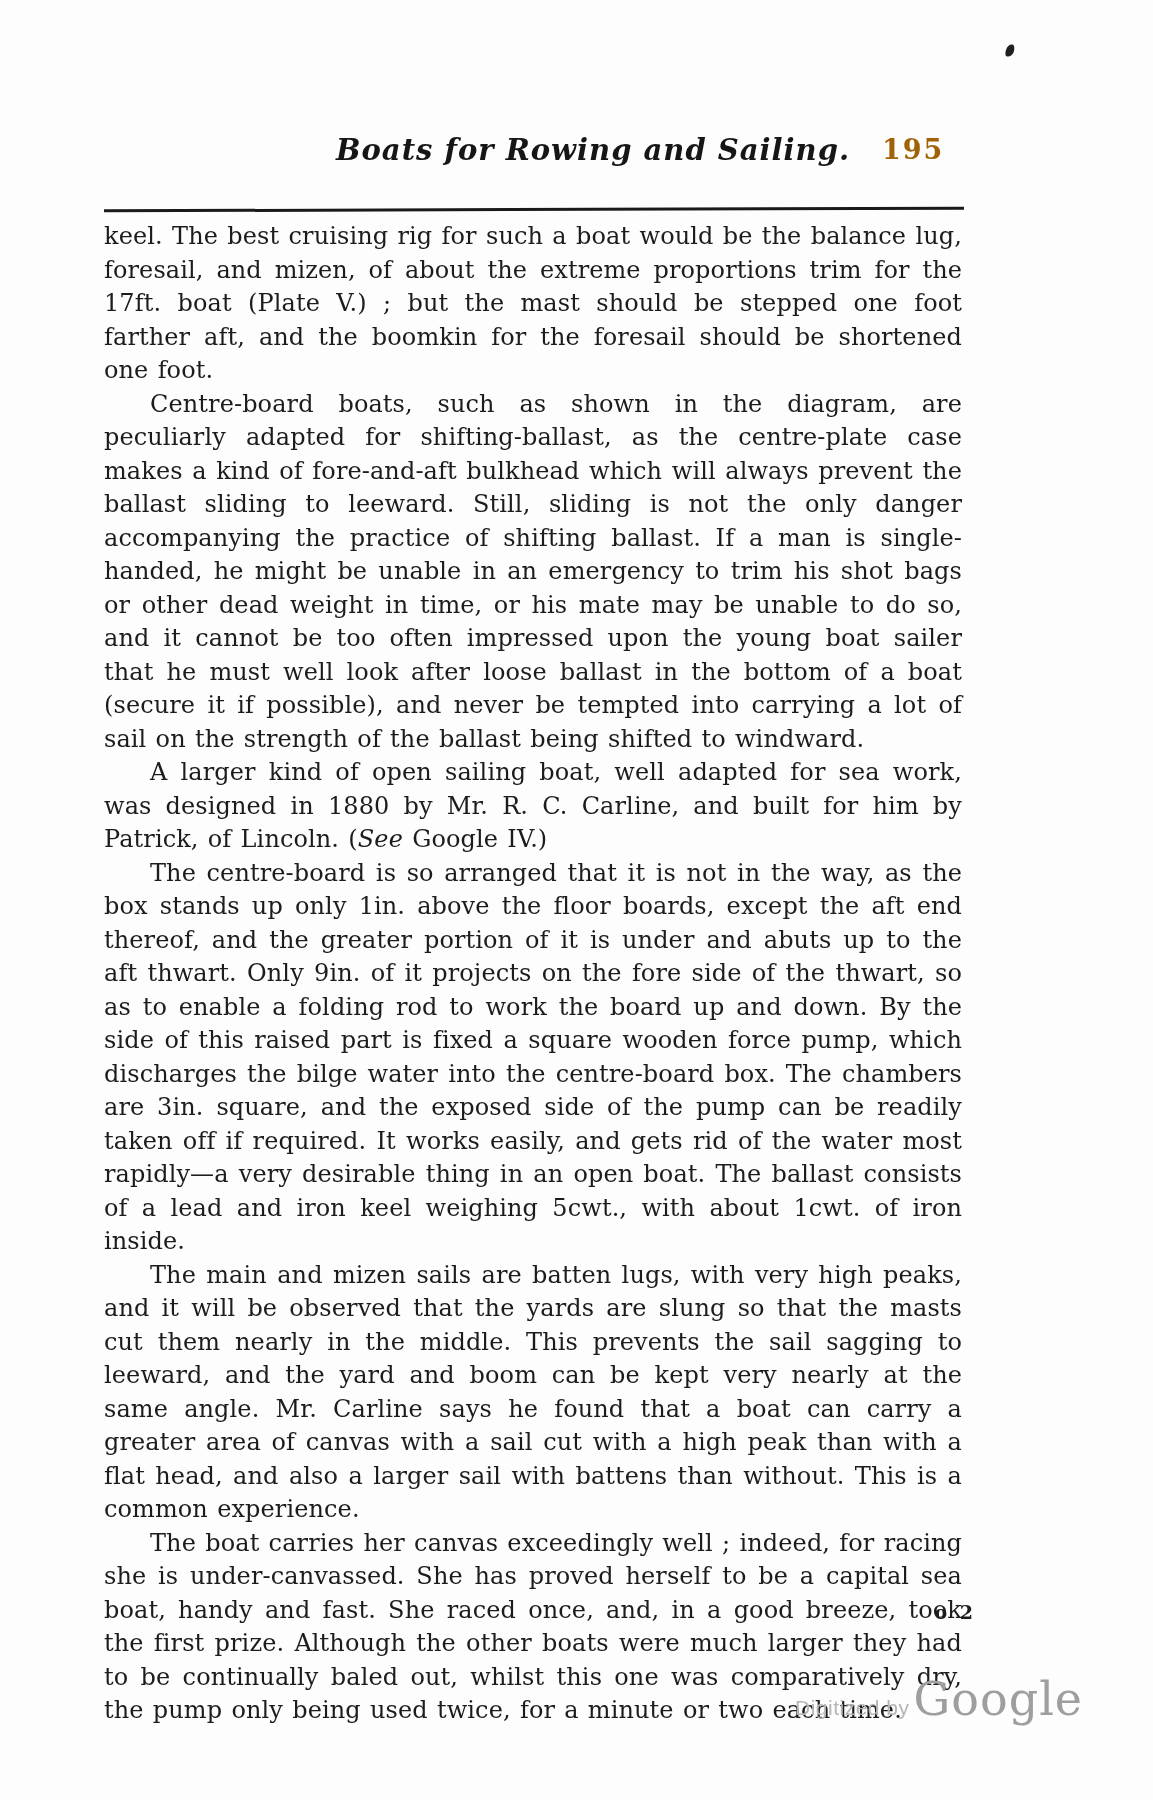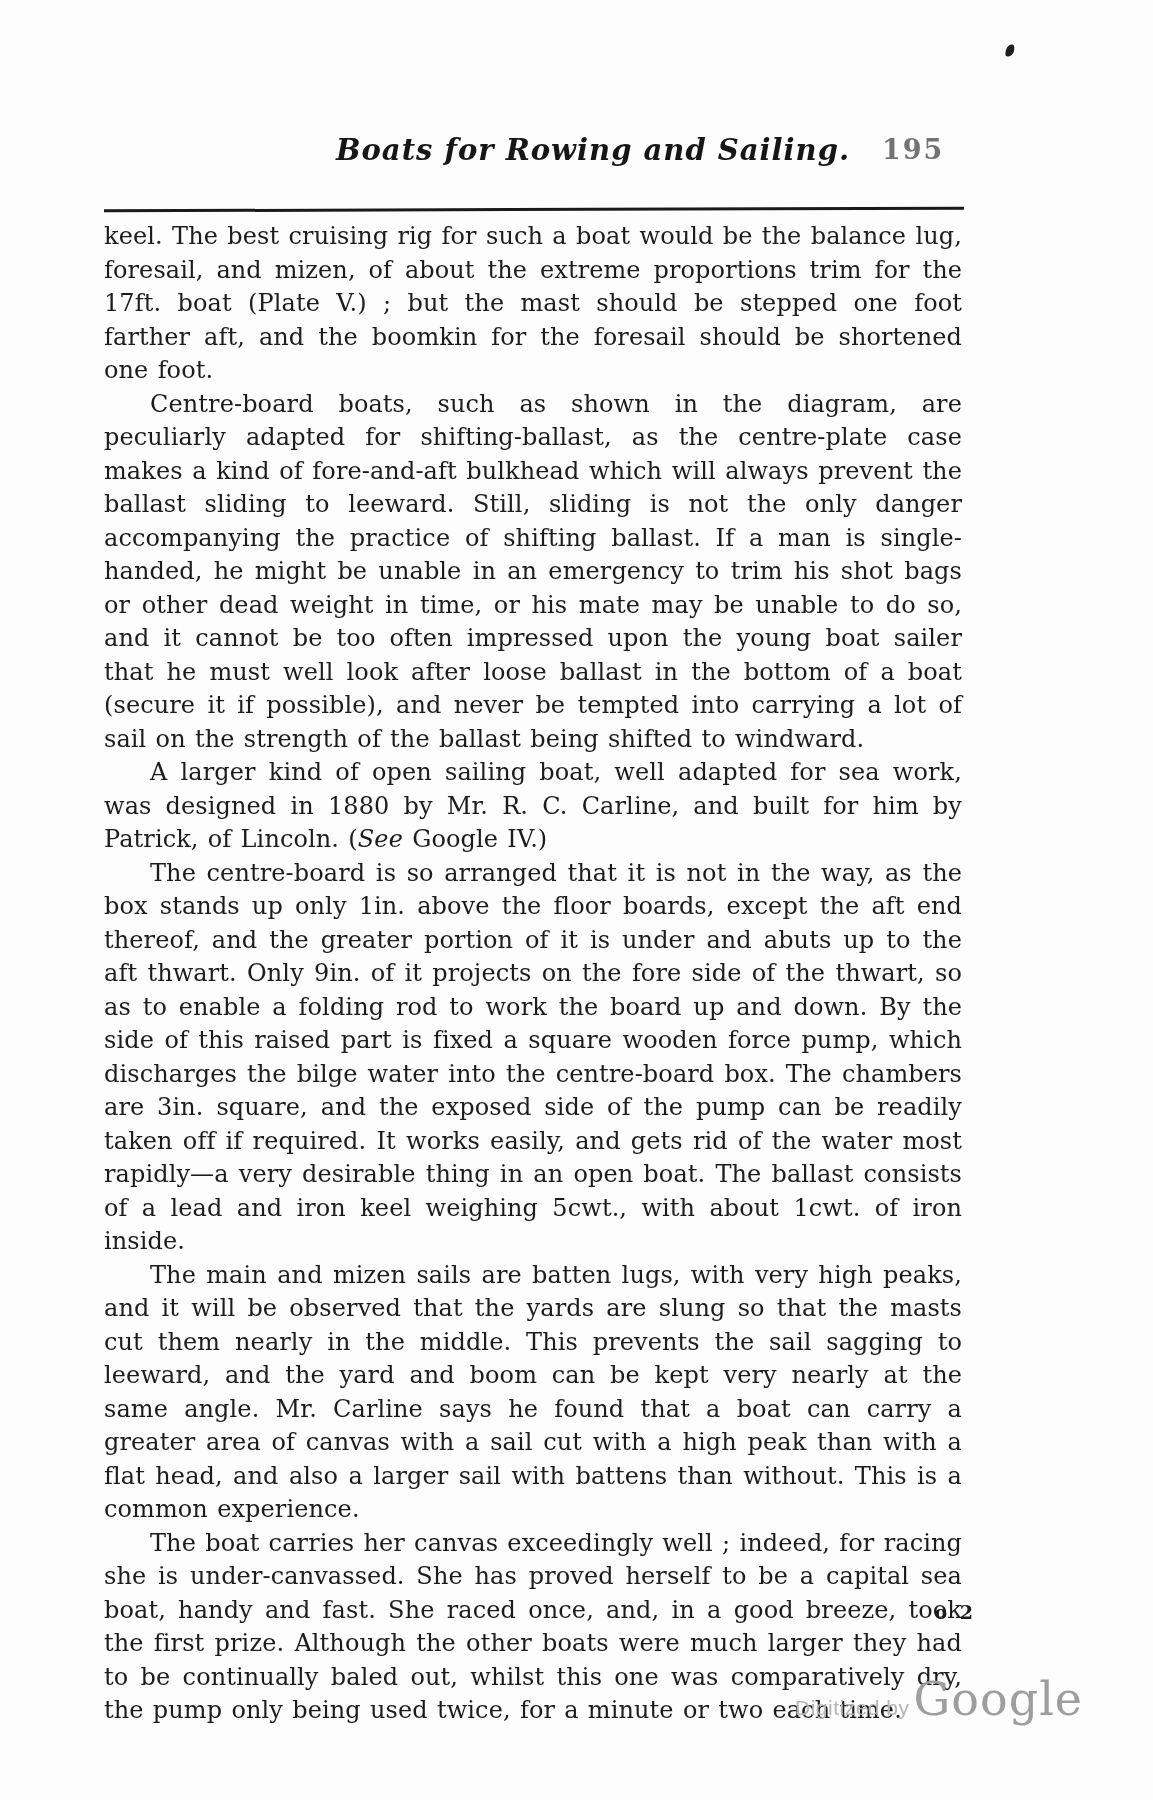--- a/index.html
+++ b/index.html
@@ -30,21 +30,21 @@
     white-space: nowrap;
     color: #161616;
   }
   .running-head-page {
     position: absolute;
     left: 882px;
     top: 134px;
     font-weight: bold;
     font-size: 27px;
     letter-spacing: 2px;
-    color: #737373;
+    color: #a16207;
   }
   .head-rule {
     position: absolute;
     left: 104px;
     top: 208px;
     width: 860px;
     height: 3px;
     background: #1a1a1a;
     transform: rotate(-0.18deg);
   }

